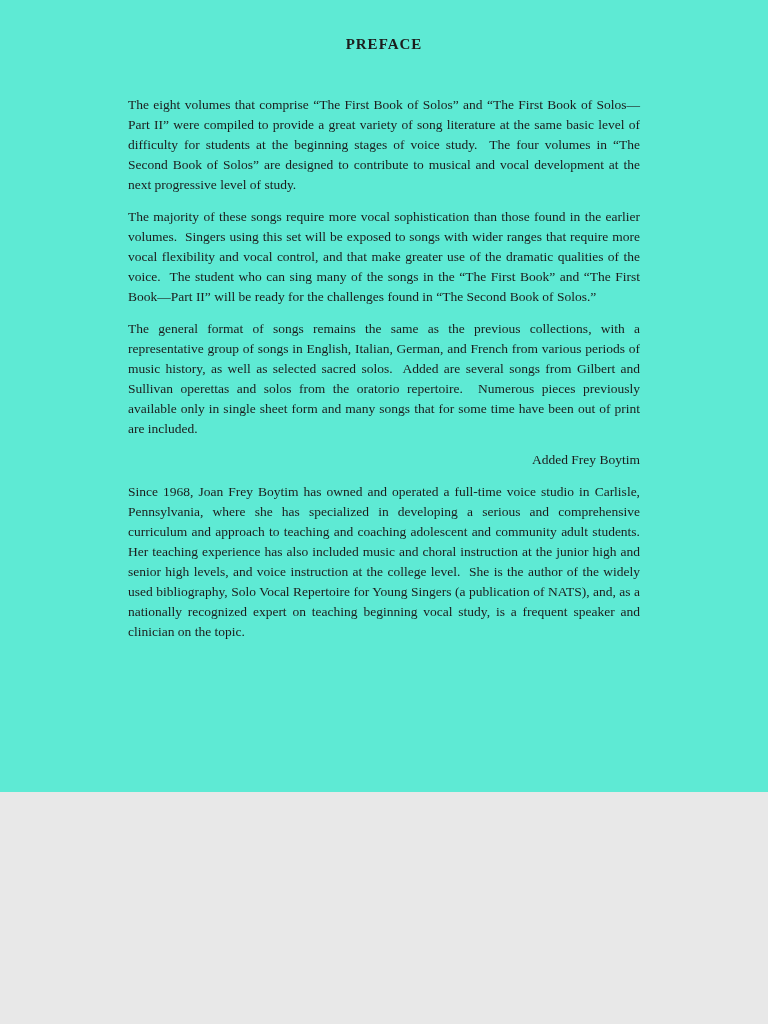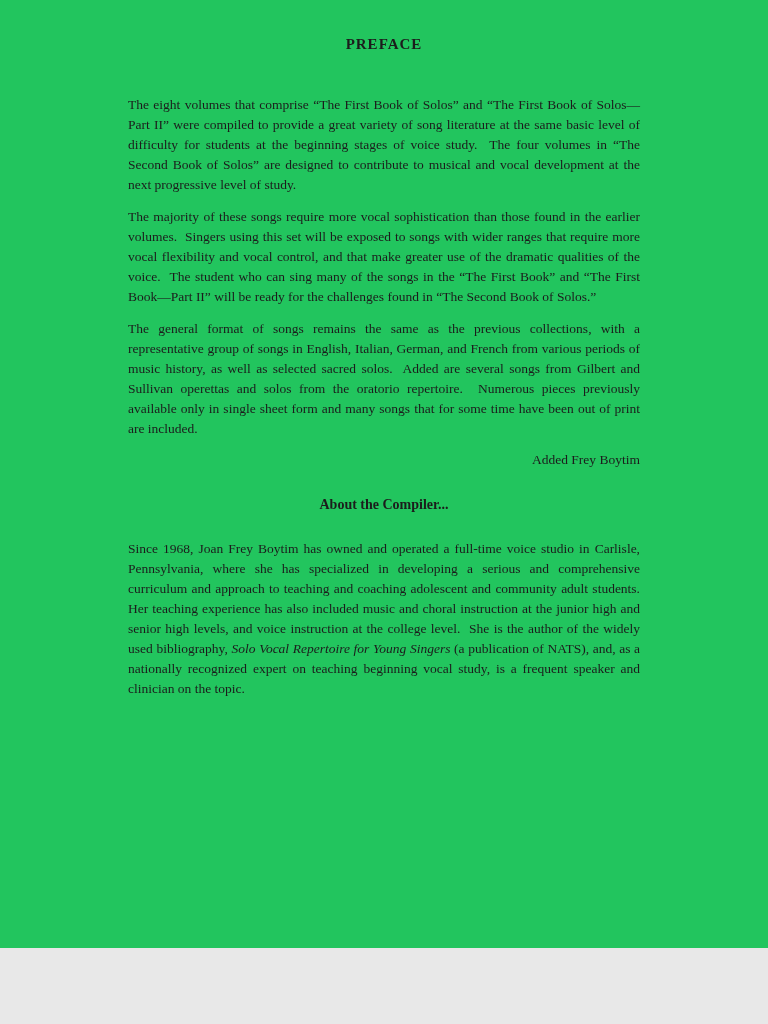--- a/index.html
+++ b/index.html
@@ -3,23 +3,23 @@
 <meta charset="utf-8">
 <style>
   html, body {
     margin: 0;
     padding: 0;
     background: #e8e8e8;
   }
   .page {
     position: relative;
     width: 768px;
-    height: 948px;
+    height: 792px;
     margin: 0 auto;
-    background: #22c55e;
+    background: #5eead4;
     color: #1c1c1c;
     font-family: "Liberation Serif", "DejaVu Serif", serif;
     overflow: hidden;
   }
   .content {
     position: absolute;
     left: 128px;
     top: 36px;
     width: 512px;
   }
@@ -43,38 +43,36 @@
     text-align: right;
     margin: 11px 0 0 0;
   }
   .section-heading {
     text-align: center;
     font-size: 14px;
     font-weight: bold;
     margin: 27px 0 26px 0;
   }
   .italic-title {
-    font-style: italic;
   }
 </style>
 </head>
 <body>
 
 <div class="page">
   <div class="content">
 
     <h1 class="doc-title">PREFACE</h1>
 
     <p class="para">The eight volumes that comprise “The First Book of Solos” and “The First Book of Solos—Part II” were compiled to provide a great variety of song literature at the same basic level of difficulty for students at the beginning stages of voice study.  The four volumes in “The Second Book of Solos” are designed to contribute to musical and vocal development at the next progressive level of study.</p>
 
     <p class="para">The majority of these songs require more vocal sophistication than those found in the earlier volumes.  Singers using this set will be exposed to songs with wider ranges that require more vocal flexibility and vocal control, and that make greater use of the dramatic qualities of the voice.  The student who can sing many of the songs in the “The First Book” and “The First Book—Part II” will be ready for the challenges found in “The Second Book of Solos.”</p>
 
     <p class="para">The general format of songs remains the same as the previous collections, with a representative group of songs in English, Italian, German, and French from various periods of music history, as well as selected sacred solos.  Added are several songs from Gilbert and Sullivan operettas and solos from the oratorio repertoire.  Numerous pieces previously available only in single sheet form and many songs that for some time have been out of print are included.</p>
 
 
     <p class="signature">Added Frey Boytim</p>
 
-    <h2 class="section-heading">About the Compiler...</h2>
 
     <p class="para"><span>Since 1968, Joan Frey Boytim has owned and operated a full-time voice studio in Carlisle, Pennsylvania, where she has specialized in developing a serious and comprehensive curriculum and approach to teaching and coaching adolescent and community adult students.  Her teaching experience has also included music and choral instruction at the junior high and senior high levels, and voice instruction at the college level.  She is the author of the widely used bibliography, </span><span class="italic-title">Solo Vocal Repertoire for Young Singers</span><span> (a publication of NATS), and, as a nationally recognized expert on teaching beginning vocal study, is a frequent speaker and clinician on the topic.</span></p>
 
   </div>
 </div>
 
 </body></html>

